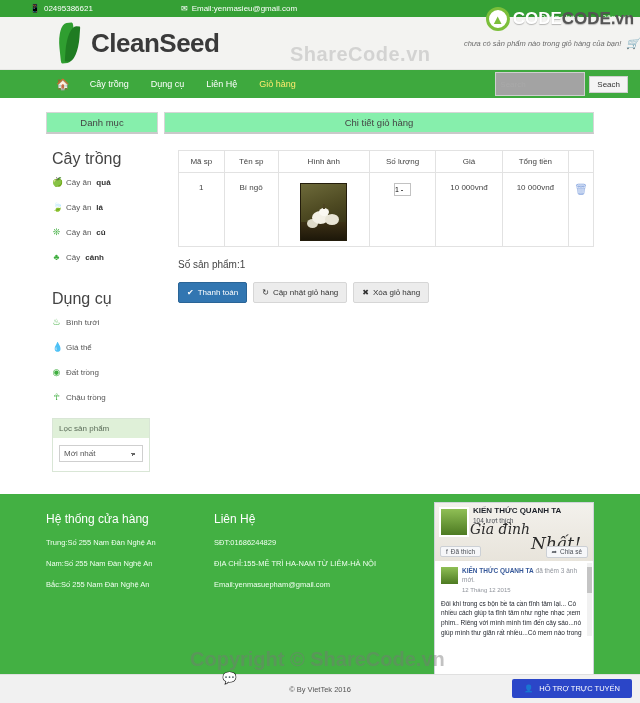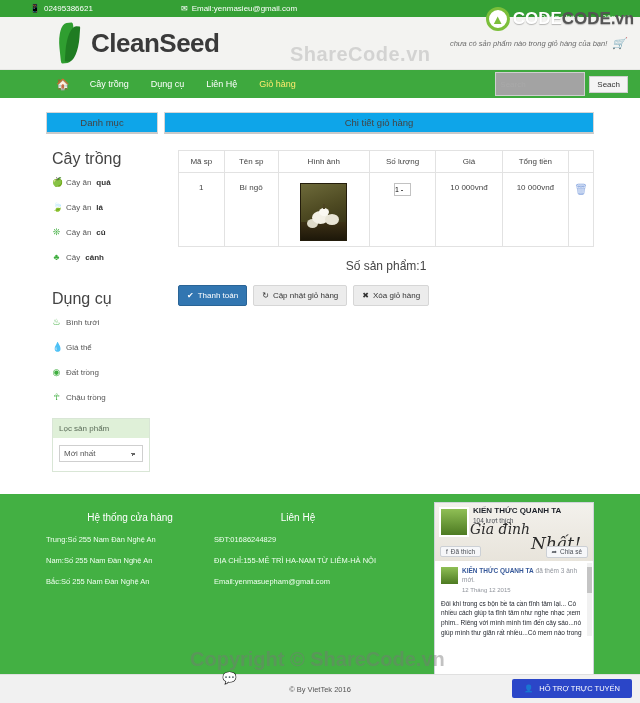--- a/index.html
+++ b/index.html
@@ -42,21 +42,21 @@
     transform:rotate(-6deg);
   }
   .leaf-logo .l2 {
     position:absolute; left:11px; top:3px; width:13px; height:36px;
     background:#1f7c22;
     border-radius:70% 4% 70% 4%;
     transform:rotate(4deg);
   }
   .logo-text { font-size:26px; color:#3a3a3a; font-weight:bold; letter-spacing:-0.5px; }
   .cart-note {
-    position:absolute; right:14px; top:20px;
+    position:absolute; right:0; top:20px;
     font-size:7.5px; color:#6a6a6a; font-style:italic;
     display:flex; align-items:center; gap:5px;margin-left:48px;
   }
   .cart-glyph { color:#2f9e30; font-size:11px; }
 
   
   .wm {
     position:absolute; pointer-events:none;
     color:rgba(140,140,140,0.30);
     font-weight:bold; white-space:nowrap;
@@ -103,21 +103,21 @@
   .search-btn {
     height:17px; background:#f4f4f4; border:1px solid #cfcfcf;
     font-size:8px; padding:0 7px; color:#333; cursor:pointer;
     font-family:"Liberation Sans", sans-serif;
   }
 
   
   .page { padding:14px 46px 0 46px; background:#fff; }
   .tabs { display:flex; gap:6px; }
   .tab {
-    background:#0ea5e9; border:1px solid #d6d6d6; border-bottom:2px solid #c9c9c9;
+    background:#86efac; border:1px solid #d6d6d6; border-bottom:2px solid #c9c9c9;
     font-size:9.5px; color:#444; text-align:center;
     height:22px; line-height:20px; cursor:pointer;
   }
   .tab-cat { width:112px; }
   .tab-detail { flex:1; }
 
   .content { display:flex; margin-top:16px; }
   .sidebar { width:120px; padding-left:6px; }
   .side-title { font-size:16px; color:#444; margin:0 0 10px 0; font-weight:normal; }
   .side-title.second { margin-top:28px; }
@@ -191,38 +191,38 @@
      background:#e9e5d6; border-radius:50%; }
   .prod-img .g3 { position:absolute; left:6px; bottom:12px; width:11px; height:9px;
      background:#dedac9; border-radius:50%; }
   .prod-img .g4 { position:absolute; left:18px; bottom:24px; width:10px; height:8px;
      background:#fbf9f2; border-radius:50%; }
   .prod-img .stem { position:absolute; left:22px; bottom:31px; width:2px; height:5px;
      background:#4d4423; }
   .trash { color:#8aa8e0; font-size:11px; cursor:pointer; }
 
   .summary { margin-top:12px; }
-  .summary div { font-size:12px; color:#444; margin-bottom:9px;text-align:center; }
+  .summary div { font-size:10px; color:#444; margin-bottom:9px; }
   .btnrow { display:flex; gap:6px; margin-top:12px; }
   .btn {
     font-size:8px; padding:5px 8px; border:1px solid transparent;
     display:inline-flex; align-items:center; gap:4px; cursor:pointer;
     border-radius:2px; white-space:nowrap;
   }
   .btn-pay { background:#3276b1; color:#fff; border-color:#2a6496; }
   .btn-gray { background:#ececec; color:#333; border-color:#d6d6d6; }
 
   
   .footer {
     margin-top:22px; background:#43b043; color:#fff;
     padding:18px 46px 14px 46px; display:flex; position:relative;
     min-height:180px;
   }
   .fcol { width:168px; }
-  .fcol h4 { margin:0 0 12px 0; font-size:10px; font-weight:normal; color:#fff;text-align:center; }
+  .fcol h4 { margin:0 0 12px 0; font-size:12px; font-weight:normal; color:#fff; }
   .fcol p { margin:0 0 12px 0; font-size:7.5px; color:#f0fff0; }
 
   .fb-widget {
     position:absolute; right:46px; top:8px;
     width:160px; height:175px; background:#fff;
     border:1px solid #cfd4da; overflow:hidden;
   }
   .fb-cover { height:58px; position:relative;
      background:linear-gradient(#f3f1ec,#e8e4db); }
   .fb-cover .scrawl1 {

